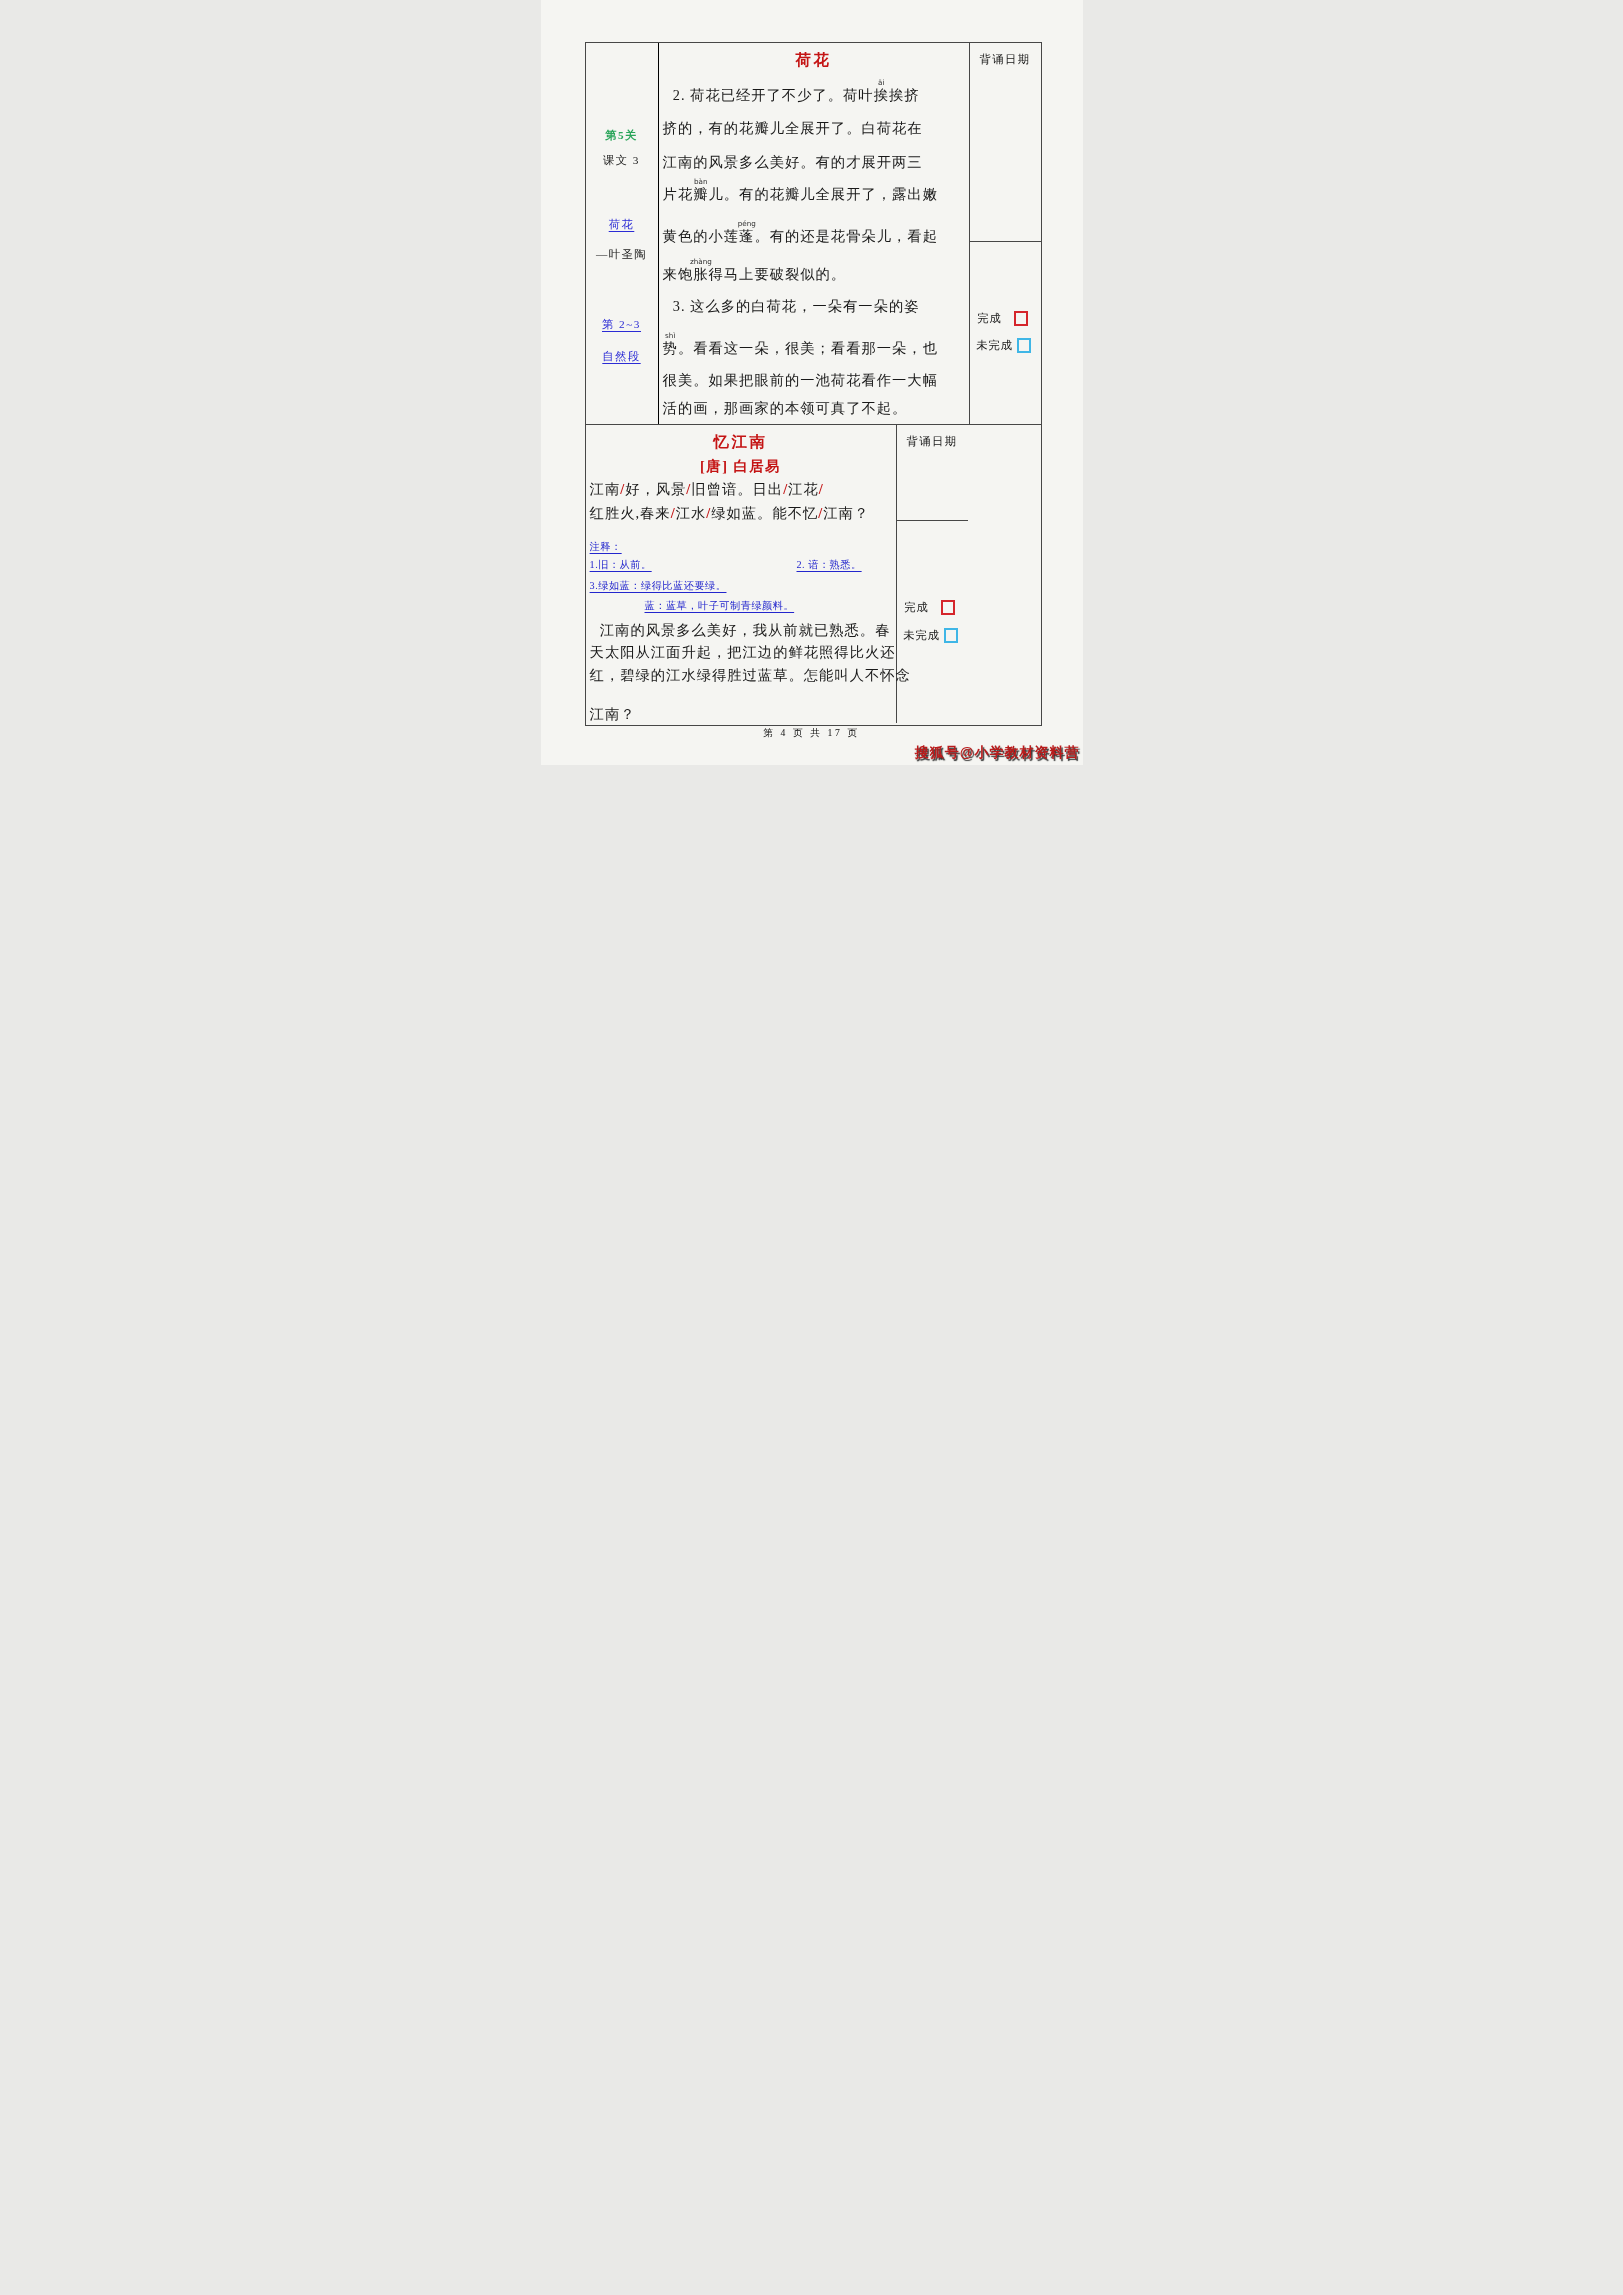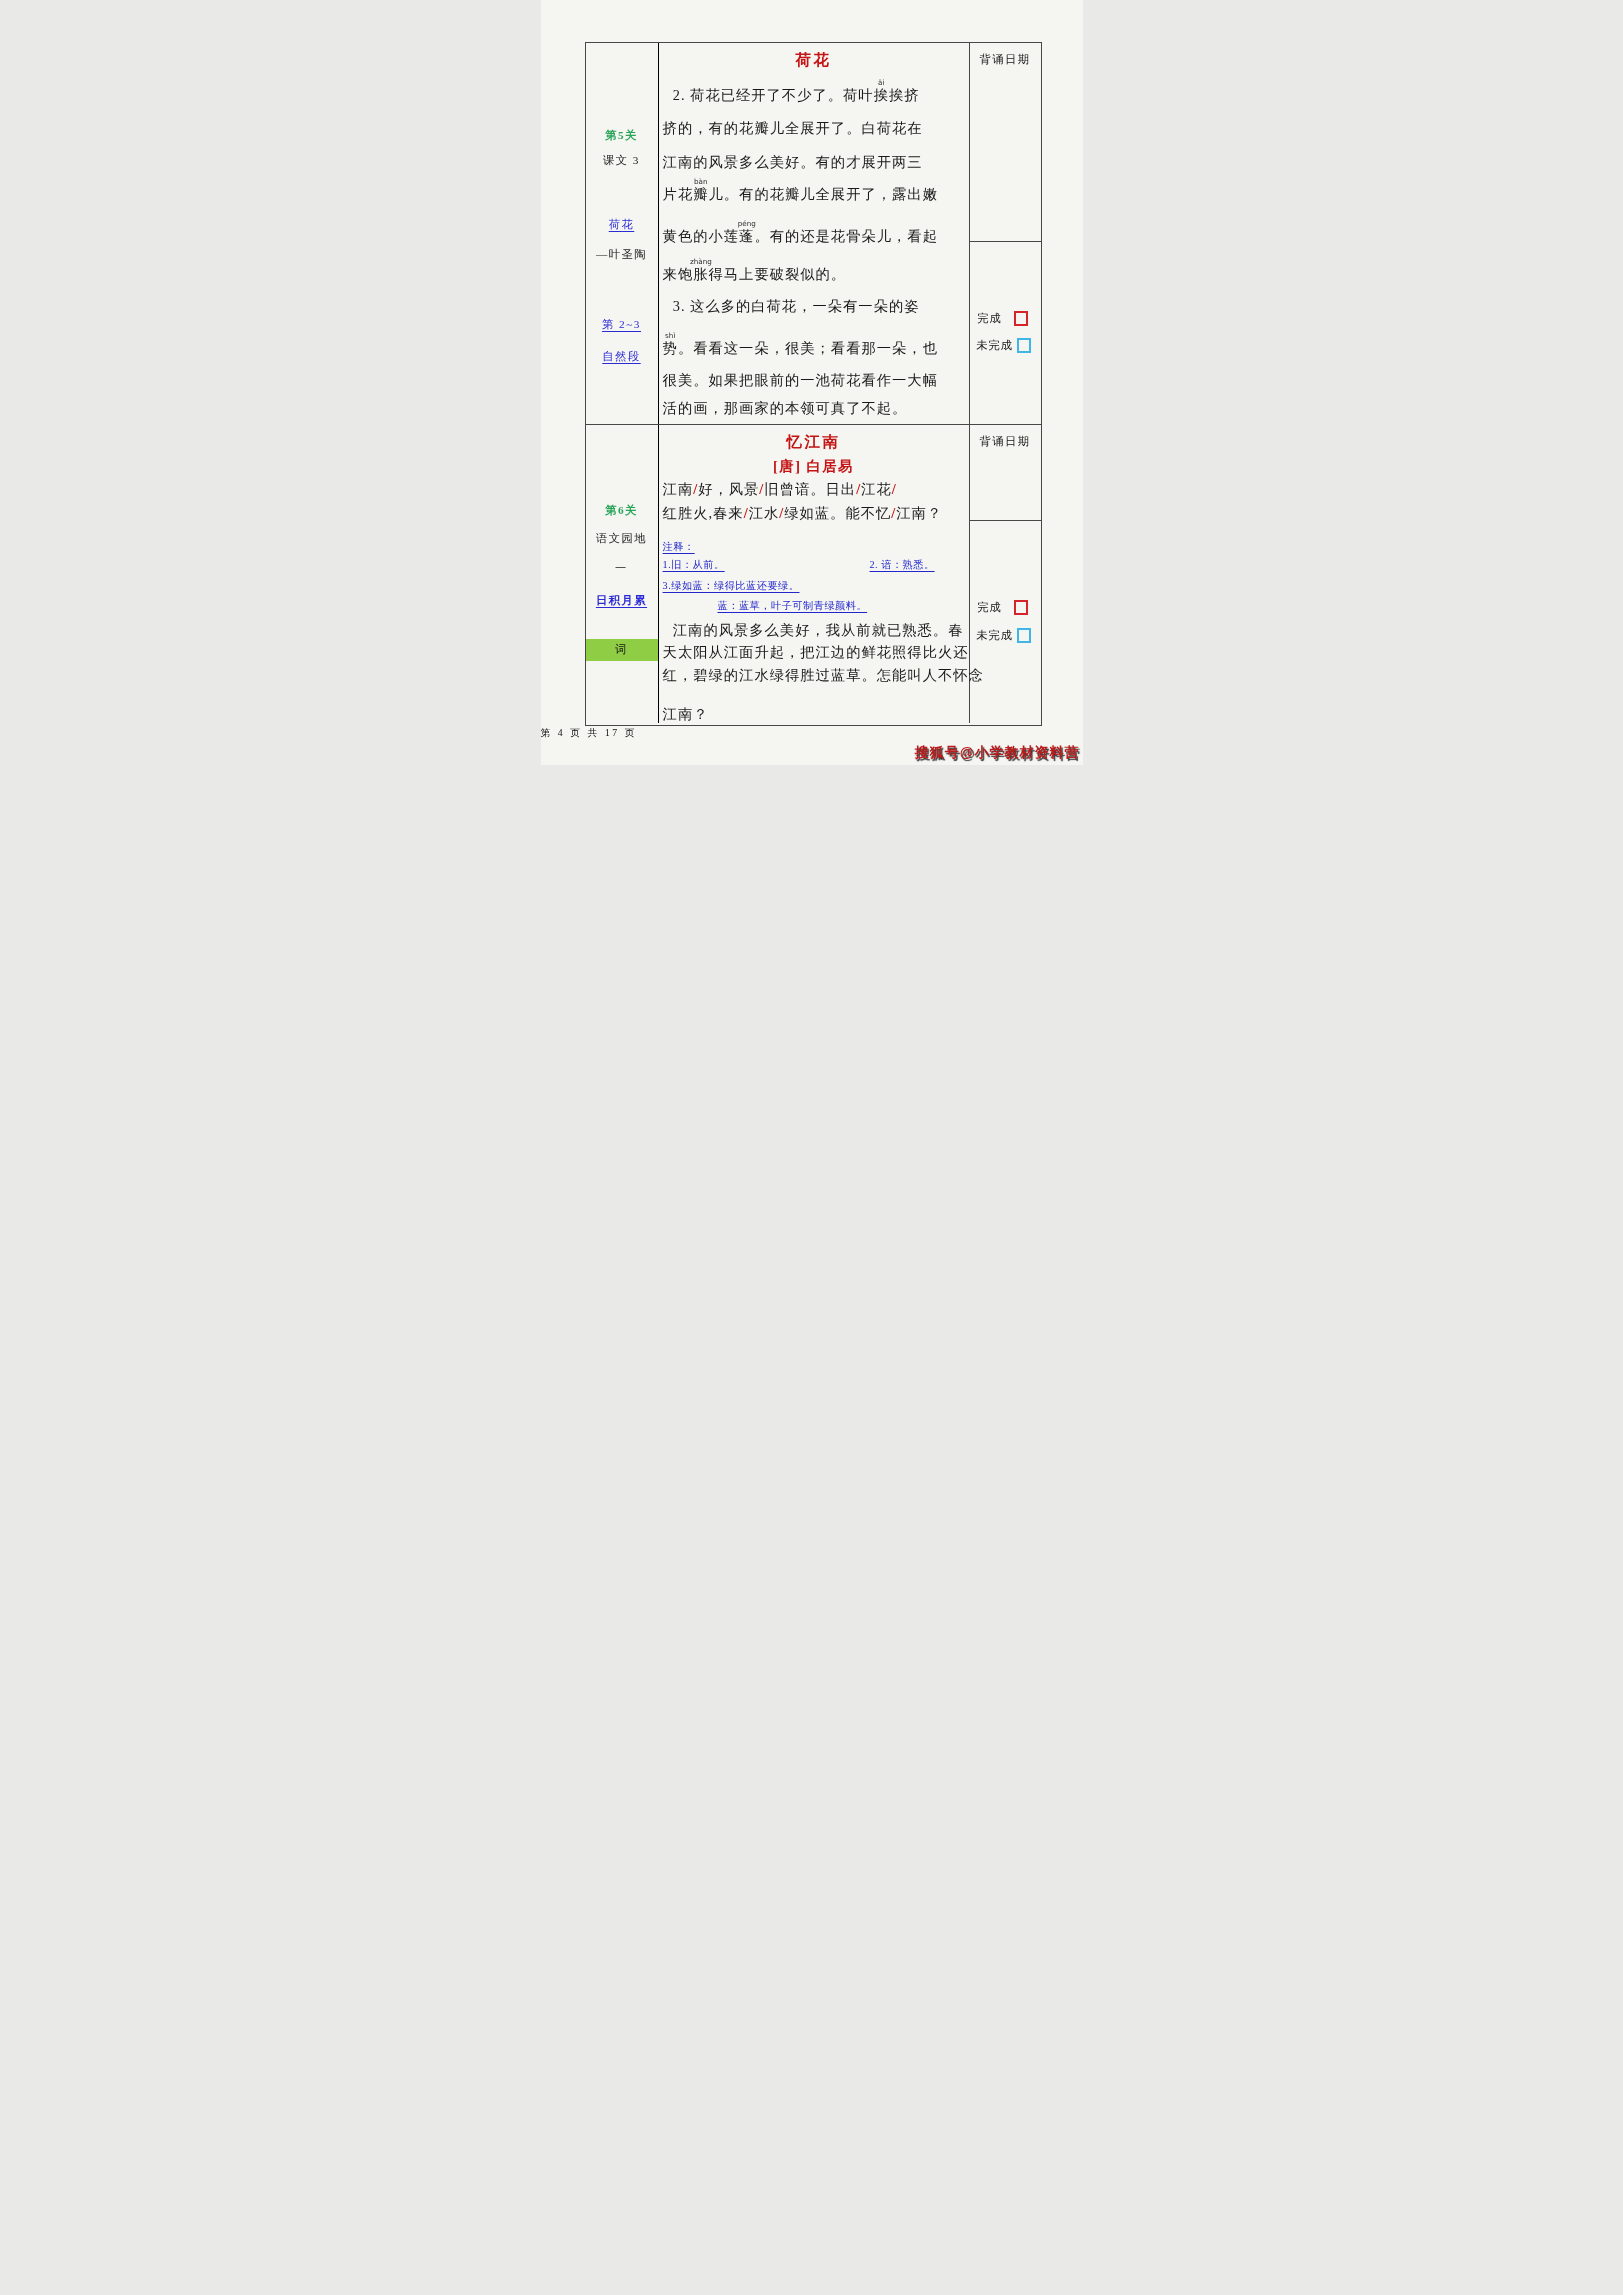--- a/index.html
+++ b/index.html
@@ -88,21 +88,21 @@
   .row1 .check.done{top:69px;left:7.7px}
   .row1 .check.undone{top:96px;left:6.7px}
   .row2 .check.done{top:79px;left:7.7px}
   .row2 .check.undone{top:107px;left:6.7px}
   .box{display:inline-block;width:10.2px;height:10.7px;border:2px solid #000}
   .check.done .box{margin-left:12.3px}
   .check.undone .box{margin-left:4.1px}
   .box-red{border-color:#d5252b}
   .box-blue{border-color:#3fb6e6}
 
-  .footer{position:absolute;top:727px;left:0;right:0;font-size:9.7px;letter-spacing:2.6px;color:#111}
+  .footer{position:absolute;top:727px;left:0;right:0;text-align:center;font-size:9.7px;letter-spacing:2.6px;color:#111}
   .watermark{
     position:absolute;top:744px;right:3.1px;font-size:14px;font-weight:600;letter-spacing:1px;
     color:#b91c1c;text-shadow:1.5px 1.5px 1px rgba(45,45,45,0.95), -0.5px -0.5px 0.5px rgba(255,255,255,0.6);
     font-family:"Liberation Sans", sans-serif;
   }
 </style>
 </head>
 <body>
 
 <div class="page">
@@ -141,27 +141,20 @@
           </div>
           <div class="check undone">
             <span>未完成</span>
             <span class="box box-blue"></span>
           </div>
         </div>
       </div>
     </div>
 
     <div class="row row2">
-      <div class="cell side" id="s2s">
-          <div class="line green"><span>第6关</span></div>
-          <div class="line"><span>语文园地</span></div>
-          <div class="line"><span>一</span></div>
-          <div class="line blue-u bold"><span>日积月累</span></div>
-          <div class="line badge"><span>词</span></div>
-        </div>
       <div class="cell body" id="s2b">
           <div class="line title"><span>忆江南</span></div>
           <div class="line title sub"><span>[唐] 白居易</span></div>
           <div class="line"><span>江南</span><span class="c-r">/</span><span>好，风景</span><span class="c-r">/</span><span>旧曾谙。日出</span><span class="c-r">/</span><span>江花</span><span class="c-r">/</span></div>
           <div class="line"><span>红胜火,春来</span><span class="c-r">/</span><span>江水</span><span class="c-r">/</span><span>绿如蓝。能不忆</span><span class="c-r">/</span><span>江南？</span></div>
           <div class="line note"><span>注释：</span></div>
           <div class="line note"><span>1.旧：从前。</span></div>
           <div class="line note"><span>2. 谙：熟悉。</span></div>
           <div class="line note"><span>3.绿如蓝：绿得比蓝还要绿。</span></div>
           <div class="line note"><span>蓝：蓝草，叶子可制青绿颜料。</span></div>

